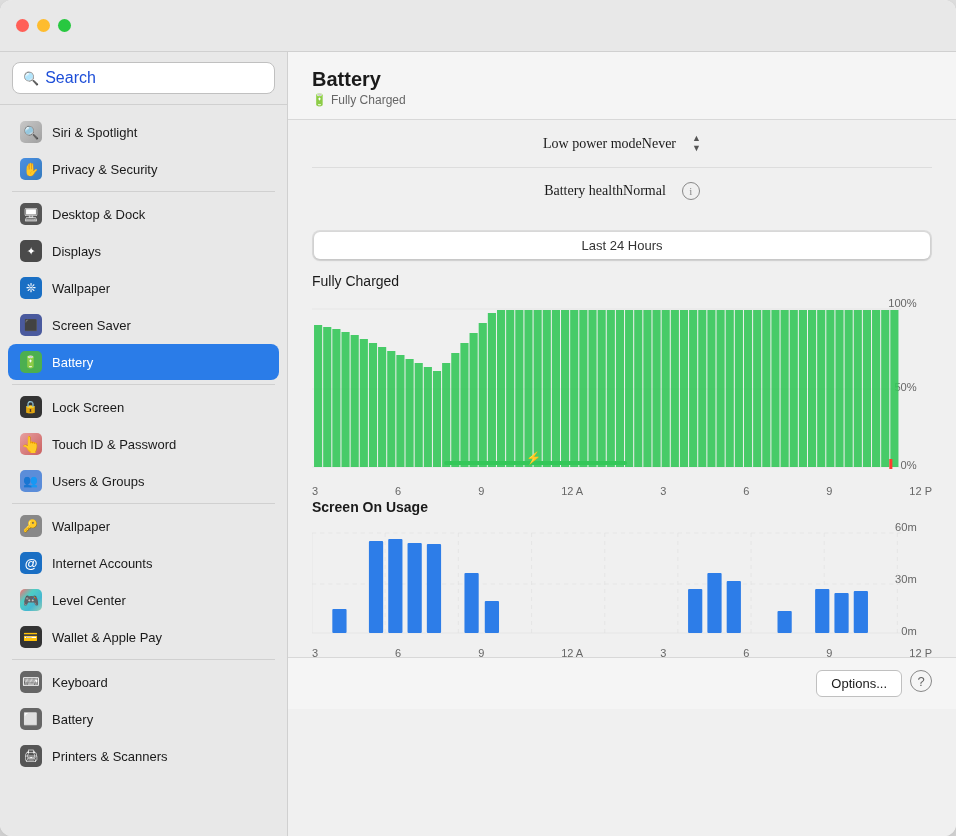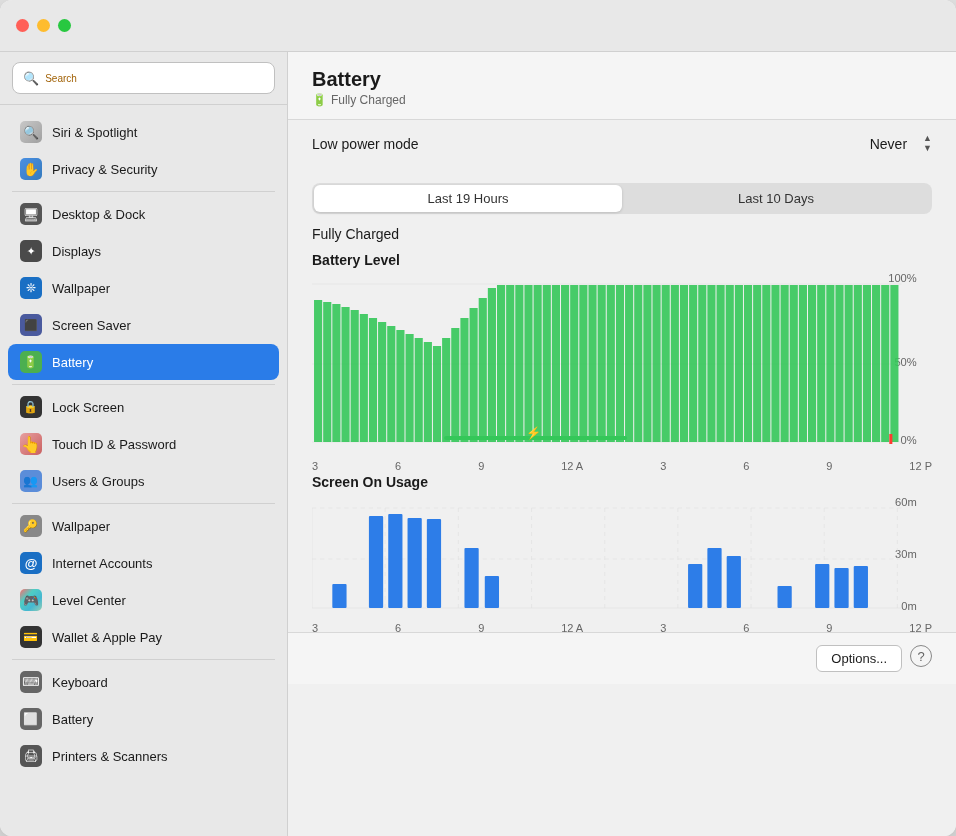--- a/index.html
+++ b/index.html
@@ -71,22 +71,22 @@
       display: flex;
       align-items: center;
       padding: 0 10px;
       gap: 6px;
     }
     .search-icon-unicode {
       color: #888;
       font-size: 13px;
     }
     .search-placeholder {
-      color: #a16207;
-      font-size: 10px;
+      color: #1d4ed8;
+      font-size: 16px;
     }
     .sidebar-items {
       padding: 8px 0;
       overflow-y: auto;
       flex: 1;
     }
     .sidebar-item {
       display: flex;
       align-items: center;
       padding: 6px 12px;
@@ -145,23 +145,24 @@
       align-items: center;
       gap: 4px;
       margin-top: 2px;
     }
     .settings-section {
       padding: 0 24px;
     }
     .setting-row {
       display: flex;
       align-items: center;
-      justify-content: space-between;
+      justify-content: center;
       padding: 14px 0;
       border-bottom: 1px solid #ddd;
+      font-family: Liberation Serif, serif;
     }
     .setting-row:last-child {
       border-bottom: none;
     }
     .setting-label {
       font-size: 14px;
       color: #1a1a1a;
     }
     .setting-value {
       display: flex;
@@ -400,35 +401,40 @@
           <span class="setting-label">Low power mode</span>
           <div class="setting-value">
             <span>Never</span>
             <div style="display:flex;flex-direction:column;gap:1px;cursor:pointer;">
               <span style="font-size:9px;line-height:1;color:#555;">▲</span>
               <span style="font-size:9px;line-height:1;color:#555;">▼</span>
             </div>
           </div>
         </div>
 
+        <div class="setting-row">
+          <span class="setting-label">Battery health</span>
+          <div class="setting-value">
+            <span>Normal</span>
+            <div class="info-btn">i</div>
+          </div>
+        </div>
       </div>
 
       <div class="chart-area">
 
         <div class="time-tabs">
-          <div class="time-tab active">Last 19 Hours</div>
-          <div class="time-tab">Last 10 Days</div>
+          <div class="time-tab active">Last 24 Hours</div>
         </div>
 
         <div class="charge-status">
           <div class="charge-status-title">Fully Charged</div>
         </div>
 
         <div>
-          <div class="chart-section-title">Battery Level</div>
           <div class="battery-chart">
             <svg class="chart-canvas" viewBox="0 0 610 180" preserveAspectRatio="none">
 
               <text x="595" y="8" font-size="11" fill="#666" text-anchor="end">100%</text>
               <text x="595" y="92" font-size="11" fill="#666" text-anchor="end">50%</text>
               <text x="595" y="170" font-size="11" fill="#666" text-anchor="end">0%</text>
 
               <line x1="0" y1="10" x2="580" y2="10" stroke="#ddd" stroke-width="0.5"></line>
               <line x1="0" y1="90" x2="580" y2="90" stroke="#ddd" stroke-width="0.5"></line>
               <line x1="0" y1="168" x2="580" y2="168" stroke="#ddd" stroke-width="0.5"></line>

